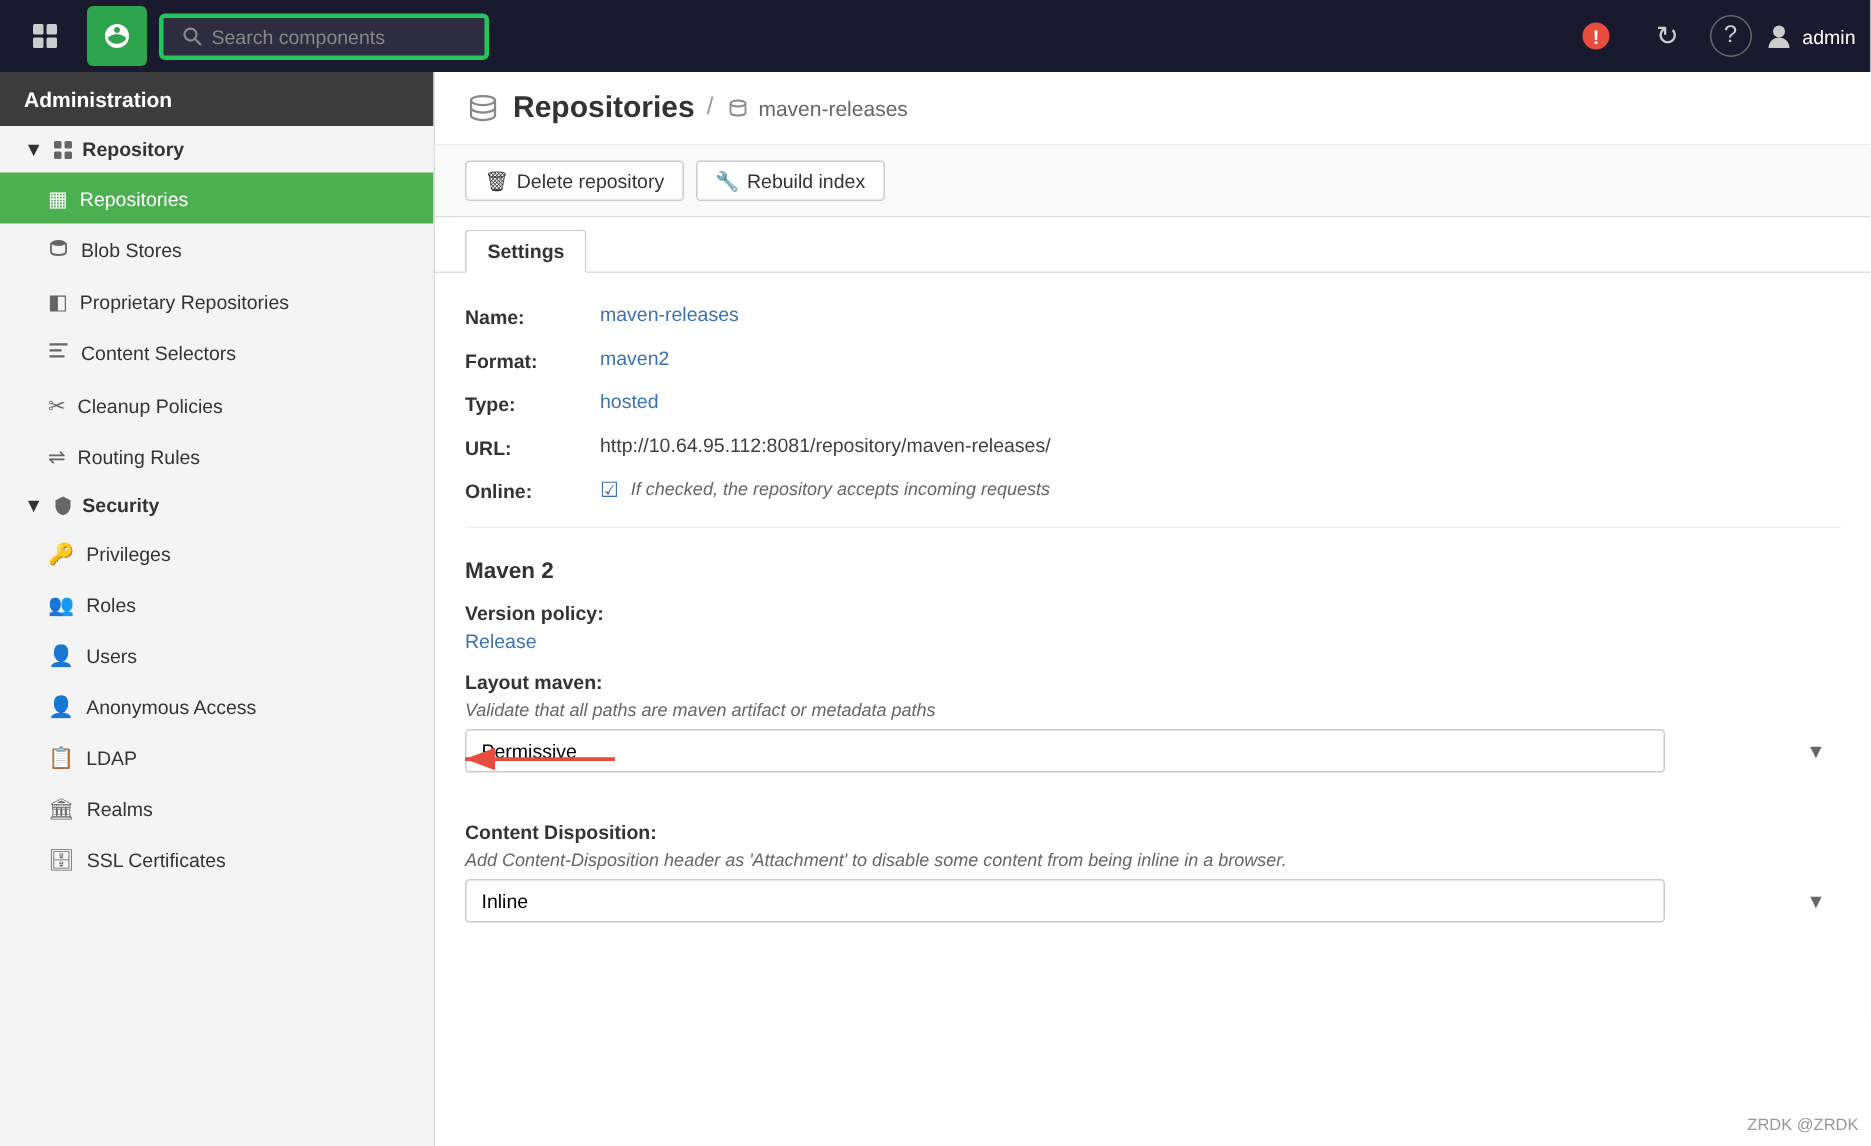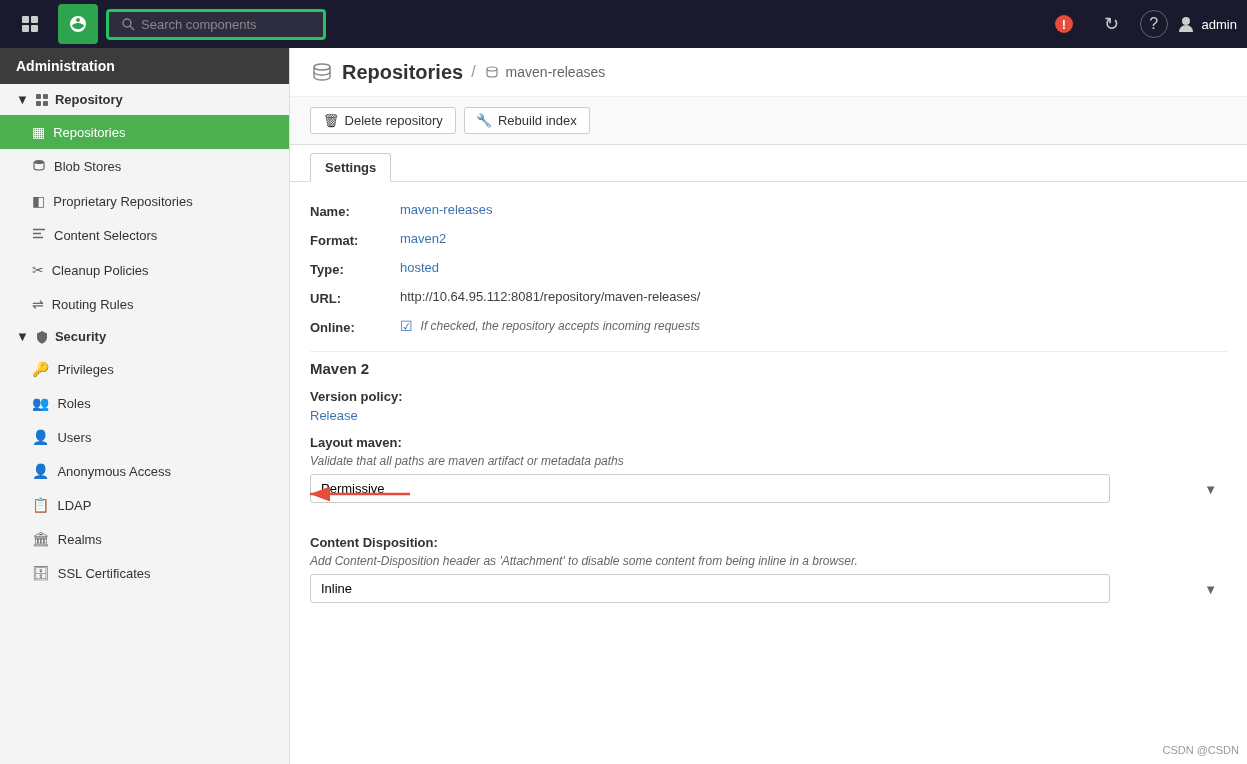--- a/index.html
+++ b/index.html
@@ -192,21 +192,21 @@
 
     .online-row { display: flex; align-items: center; gap: 8px; }
     .checkbox-icon { color: #3b73af; font-size: 14px; }
     .online-text { color: #666; font-style: italic; font-size: 12px; }
 
     .section-title {
       font-size: 15px;
       font-weight: bold;
       color: #333;
       margin: 16px 0 12px;
-      padding-top: 8px;
+      padding-top: 20px;
       border-top: 1px solid #eee;
     }
 
     .sub-label { font-weight: bold; color: #333; margin-bottom: 4px; font-size: 13px; }
     .sub-hint { color: #666; font-size: 12px; font-style: italic; margin-bottom: 6px; }
     .sub-value { color: #3b73af; margin-bottom: 12px; font-size: 13px; }
 
     .select-wrapper {
       position: relative;
       margin-bottom: 32px;
@@ -479,13 +479,13 @@
           <option>Inline</option>
           <option>Attachment</option>
         </select>
         <span class="select-arrow">▼</span>
       </div>
 
     </div>
   </div>
 </div>
 
-<div class="watermark">CSDN @CSDN</div>
+<div class="watermark">ZRDK @ZRDK</div>
 
 </body></html>

